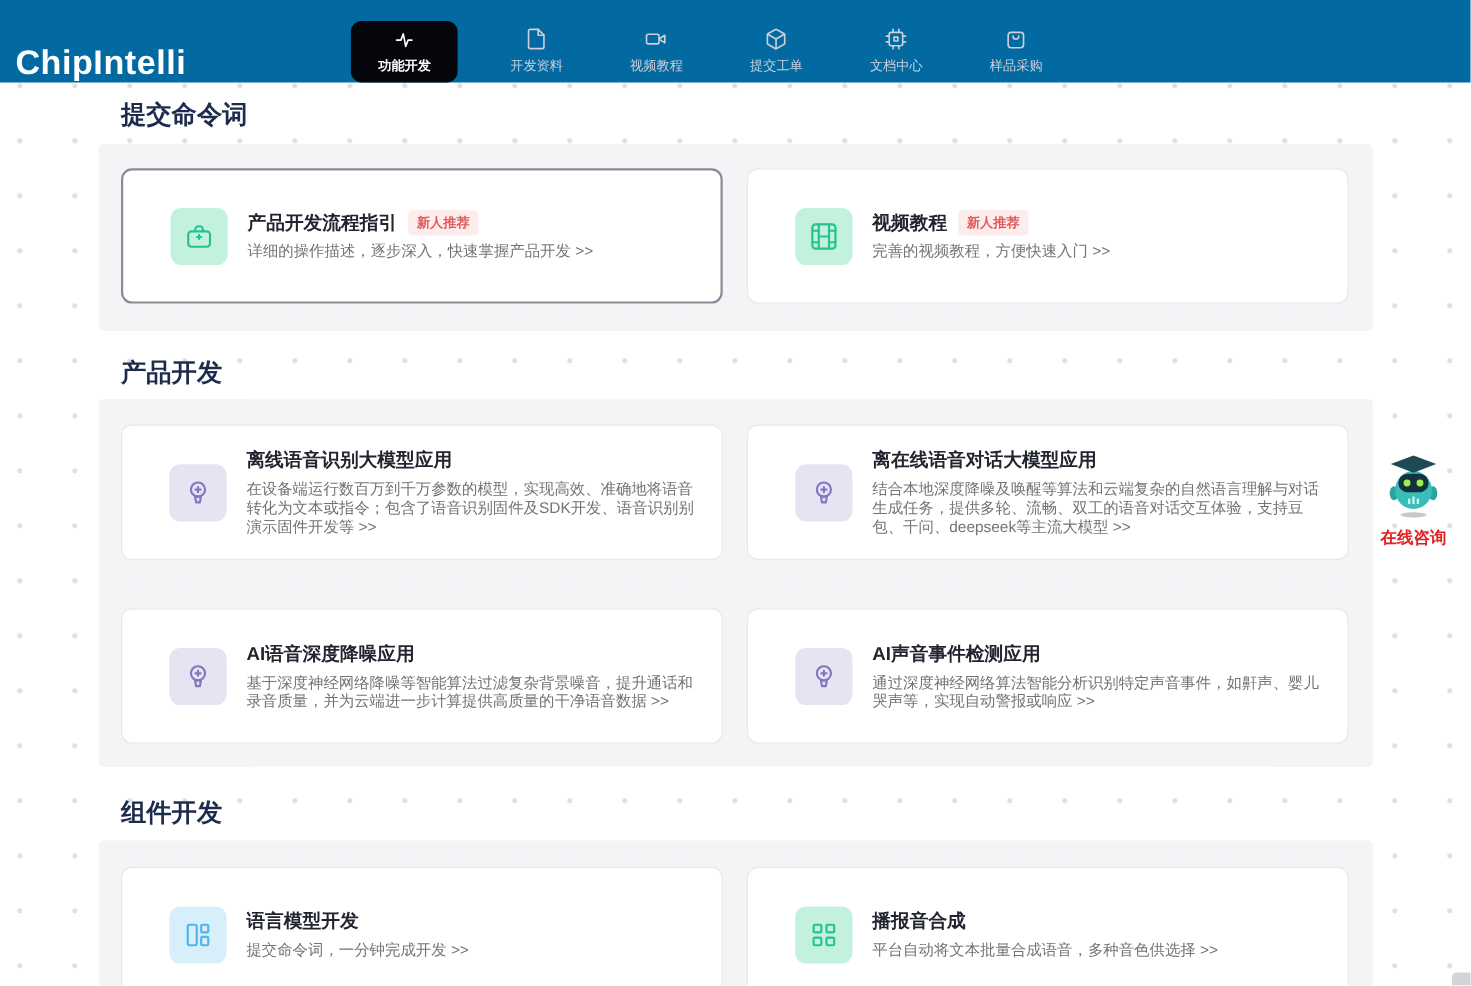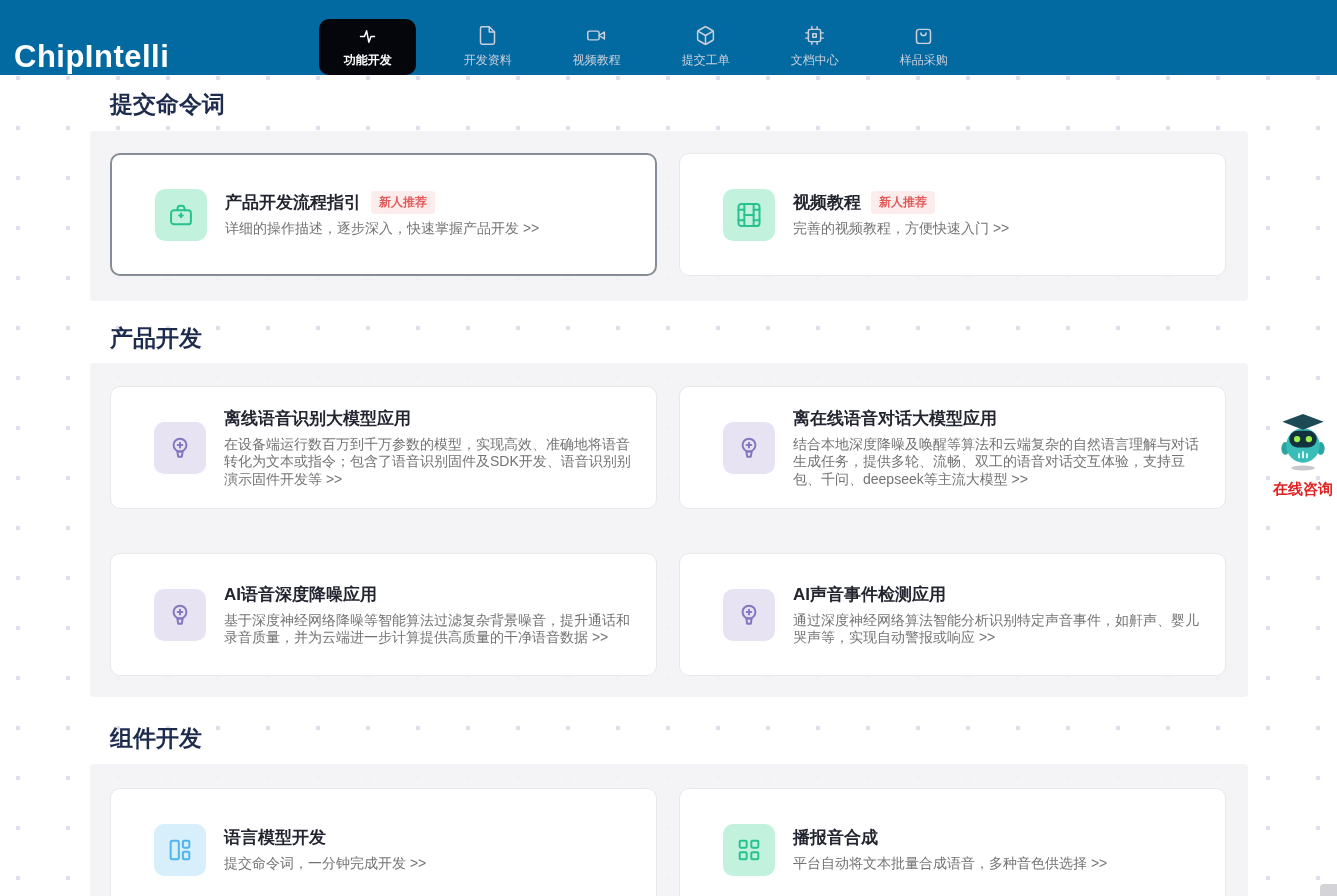--- a/index.html
+++ b/index.html
@@ -87,21 +87,21 @@
   .card-title { font-size:17px; font-weight:700; color:#22252f; }
   .badge {
     margin-left:10px; background:#fdecec; color:#e25a5a;
     font-size:12px; font-weight:700; padding:3px 8px; border-radius:4px;
     white-space:nowrap;
   }
   .card-desc { margin-top:6px; font-size:14px; color:#737373; line-height:1.23; }
 
   
   .consult {
-    position:absolute; right:2px; top:413px; width:64px;
+    position:absolute; right:20px; top:413px; width:64px;
     text-align:center; cursor:pointer; z-index:5;
   }
   .robot-box { width:50px; height:59px; background:#ffffff; margin:0 auto; }
   .consult-label { margin-top:8px; color:#e02222; font-size:15px; font-weight:700; white-space:nowrap; }
 
   .corner-box {
     position:absolute; right:0; bottom:0; width:17px; height:12px;
     background:#d4d4d8; border-radius:4px 0 0 0; cursor:pointer;
   }
 

